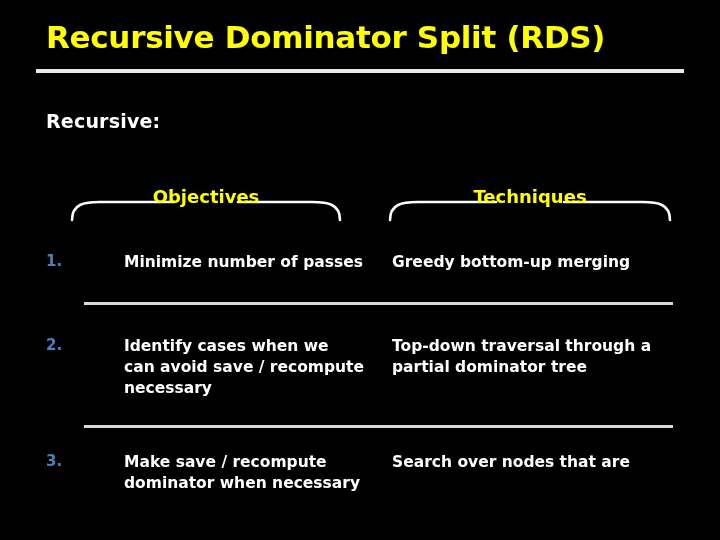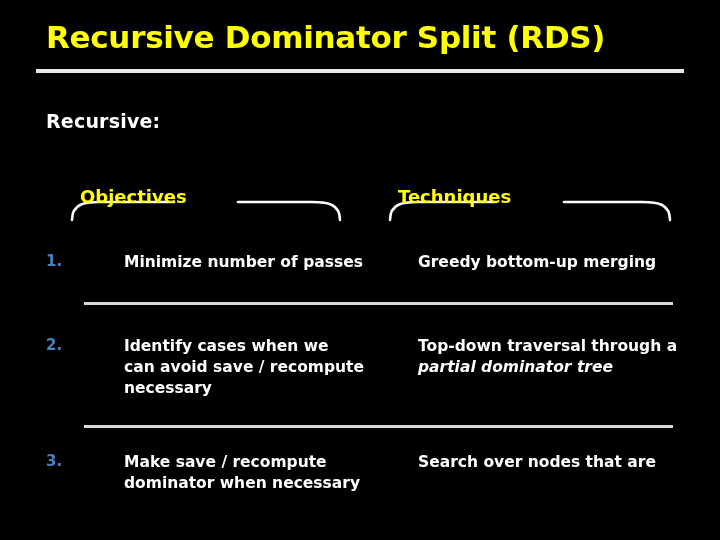--- a/index.html
+++ b/index.html
@@ -54,20 +54,21 @@
     letter-spacing: 0.2px;
   }
 
   
   .col-header {
     position: absolute;
     top: 186px;
     height: 36px;
     display: flex;
     align-items: flex-start;
+    justify-content: center;
   }
   .col-header.left  { left: 70px;  width: 272px; }
   .col-header.right { left: 388px; width: 284px; }
 
   .col-header-text {
     font-size: 18px;
     font-weight: bold;
     color: #ffff00;
     white-space: nowrap;
     position: relative;
@@ -109,24 +110,23 @@
     margin-left: 40px;
   }
   .cell-right {
     position: absolute;
     left: 392px;
     width: 290px;
     font-size: 15.5px;
     font-weight: bold;
     color: #ffffff;
     line-height: 21px;
-    margin-left: 26px;
   }
   .cell-line { display: block; white-space: nowrap; }
-  .cell-line.italic { font-style: italic; }
+  .cell-line.italic { }
 
   .row-rule {
     position: absolute;
     left: 84px;
     width: 589px;
     height: 3px;
     background: #d9d9d9;
   }
 
   #r1 { top: 252px; }

